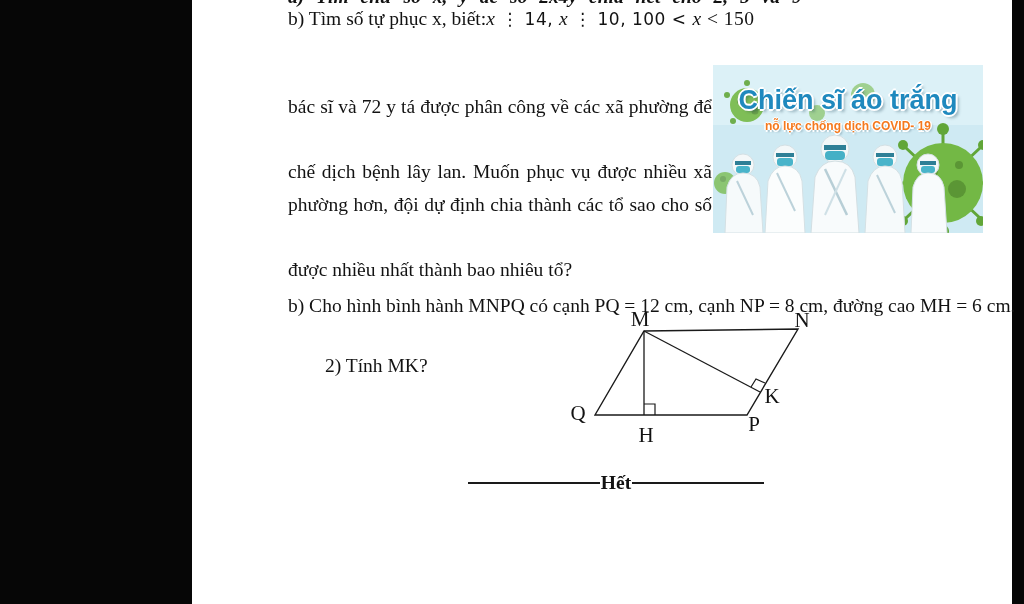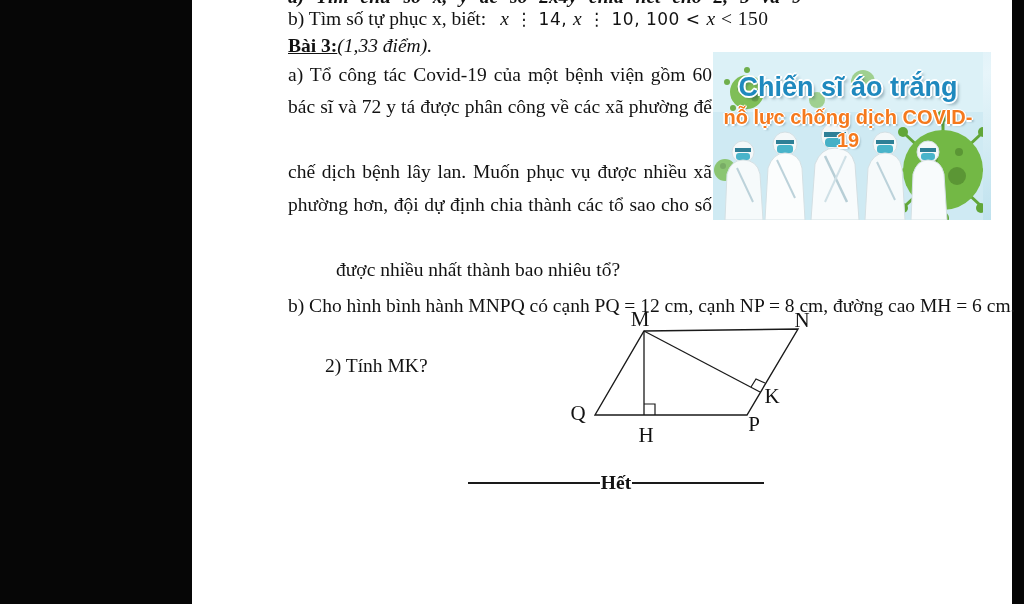--- a/index.html
+++ b/index.html
@@ -10,43 +10,43 @@
   .bar.left{left:0;width:192px;}
   .bar.right{left:1012px;width:12px;}
 
   .tline{position:absolute;font-size:19.5px;line-height:26px;white-space:nowrap;}
   .clipwrap{position:absolute;left:288px;top:0;height:9px;overflow:hidden;width:520px;}
   .clipwrap .inner{display:block;margin-top:-14px;font-size:19.5px;font-style:italic;
                    font-weight:bold;word-spacing:7px;white-space:nowrap;}
 
   .mathx{font-style:italic;}
   .vd{font-family:"DejaVu Sans",sans-serif;font-size:17px;}
-  .mathblk{margin-left:14px;letter-spacing:.5px;}
+  .mathblk{letter-spacing:.5px;}
 
   .bai-label{font-weight:bold;text-decoration:underline;}
   .bai-points{font-style:italic;}
 
   .para-line{position:absolute;left:288px;width:424px;font-size:19.5px;line-height:26px;
              white-space:nowrap;text-align:left;}
   .just{text-align:justify;text-align-last:justify;white-space:normal;height:26px;overflow:hidden;}
 
   .footer{position:absolute;left:468px;top:472px;width:296px;display:flex;align-items:center;}
   .footer .rule{flex:1;border-top:2px solid #1a1a1a;height:0;}
   .footer .label{font-weight:bold;font-size:19.5px;padding:0 1px;}
 
-  .poster{position:absolute;left:713px;top:52px;width:270px;height:168px;overflow:hidden;
-          background:linear-gradient(160deg,#cfeaf3 0%,#e7f5fa 45%,#bfe2ee 100%);padding-left:8px;}
+  .poster{position:absolute;left:713px;top:65px;width:270px;height:168px;overflow:hidden;
+          background:linear-gradient(160deg,#cfeaf3 0%,#e7f5fa 45%,#bfe2ee 100%);}
   .poster svg{position:absolute;left:0;top:0;}
   .poster .ptitle{position:absolute;left:0;top:20px;width:270px;text-align:center;
       font-family:"Liberation Sans","DejaVu Sans",sans-serif;font-weight:bold;font-size:27px;
       letter-spacing:0px;
       text-shadow:-2px 0 0 #fff,2px 0 0 #fff,0 -2px 0 #fff,0 2px 0 #fff,
                   -1px -1px 0 #fff,1px 1px 0 #fff,3px 3px 3px rgba(20,60,80,.35);}
   .poster .psub{position:absolute;left:0;top:54px;width:270px;text-align:center;
-      font-family:"Liberation Sans","DejaVu Sans",sans-serif;font-weight:bold;font-size:20px;
+      font-family:"Liberation Sans","DejaVu Sans",sans-serif;font-weight:bold;font-size:12px;
       text-shadow:-1.5px 0 0 #fff,1.5px 0 0 #fff,0 -1.5px 0 #fff,0 1.5px 0 #fff,
                   2px 2px 2px rgba(20,60,80,.3);}
 
   .diagram{position:absolute;left:560px;top:300px;}
   .diagram text{font-family:"Liberation Serif","DejaVu Serif",serif;font-size:21px;fill:#121212;}
 </style>
 </head>
 <body>
 
 <div class="stage">
@@ -55,29 +55,25 @@
   <div class="bar right"></div>
 
   <div class="clipwrap">
     <span class="inner">a) Tìm chữ số x, y để số 2x4y chia hết cho 2, 5 và 9</span>
   </div>
 
   <div class="tline" style="left:288px;top:6px;">
     <span>b) Tìm số tự phục x, biết:</span><span class="mathblk"><span class="mathx">x</span><span class="vd"> ⋮ 14, </span><span class="mathx">x</span><span class="vd"> ⋮ 10,  100 &lt; </span><span class="mathx">x</span><span> &lt; 150</span></span>
   </div>
 
-  <div class="tline" style="left:288px;top:33px;">
-    <span class="bai-label">Bài 3:</span><span class="bai-points">(1,33 điểm).</span>
-  </div>
 
-  <div class="para-line just" style="top:62px;">a) Tổ công tác Covid-19 của một bệnh viện gồm 60</div>
   <div class="para-line just" style="top:94px;">bác sĩ và 72 y tá được phân công về các xã phường để</div>
   <div class="para-line just" style="top:159px;">chế dịch bệnh lây lan. Muốn phục vụ được nhiều xã</div>
   <div class="para-line just" style="top:192px;">phường hơn, đội dự định chia thành các tổ sao cho số</div>
-  <div class="para-line" style="top:257px;margin-left:48px;">được nhiều nhất thành bao nhiêu tổ?</div>
+  <div class="para-line" style="top:257px;">được nhiều nhất thành bao nhiêu tổ?</div>
 
   <div class="tline" style="left:288px;top:293px;">b) Cho hình bình hành MNPQ có cạnh PQ = 12 cm, cạnh NP = 8 cm, đường cao MH = 6 cm.</div>
   <div class="tline" style="left:325px;top:353px;">2) Tính MK?</div>
 
   <svg class="diagram" width="262" height="152" viewBox="0 0 262 152">
 
     <polygon points="84,31 238,29 187,115 35,115" fill="none" stroke="#1a1a1a" stroke-width="1.4"></polygon>
 
     <line x1="84" y1="31" x2="84" y2="115" stroke="#1a1a1a" stroke-width="1.3"></line>
 

